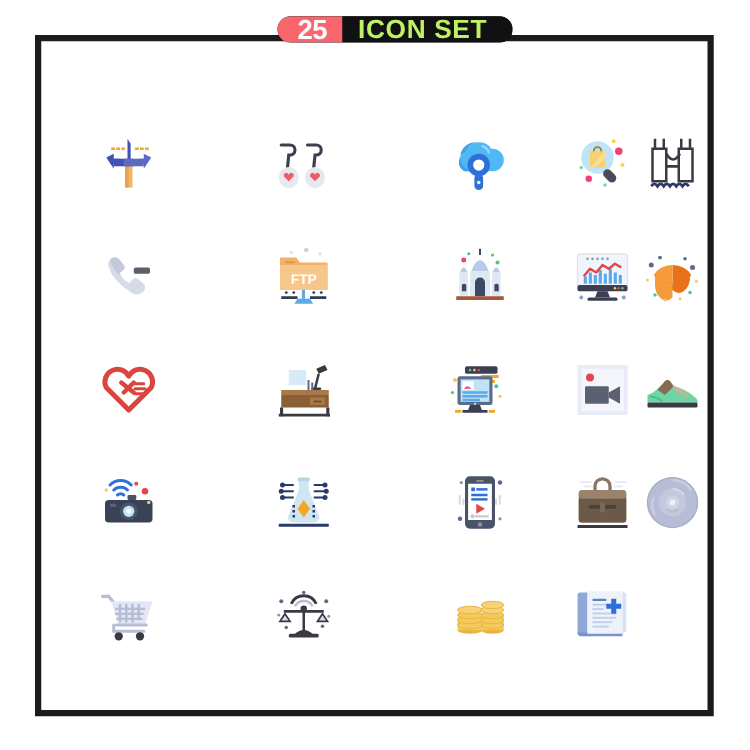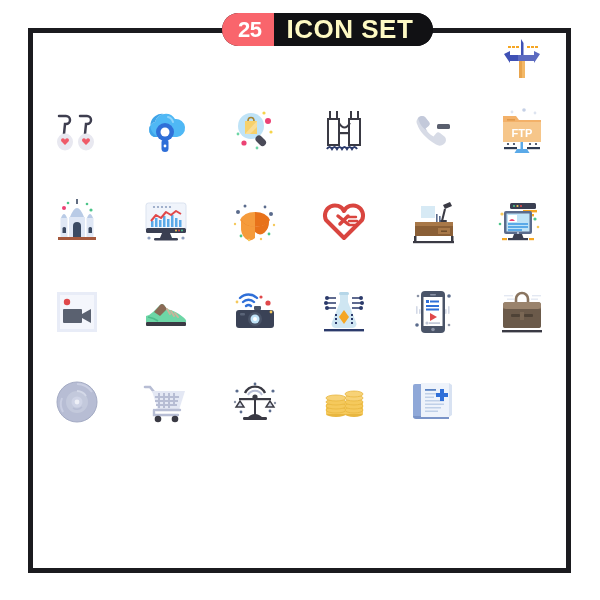--- a/index.html
+++ b/index.html
@@ -23,59 +23,59 @@
     height: 545px;
     border: 5px solid #1b1b1f;
     box-sizing: border-box;
     background: #ffffff;
   }
 
   .header-badge {
     position: absolute;
     left: 222px;
     top: 13px;
-    height: 33px;
+    height: 21px;
     display: flex;
     align-items: stretch;
     border-radius: 17px;
     overflow: hidden;
     background: #111114;
     z-index: 5;
   }
   .badge-count {
     background: #f9656c;
     color: #ffffff;
     font-size: 22px;
     font-weight: bold;
     display: flex;
     align-items: center;
     justify-content: center;
     padding: 0 13px 0 16px;
     letter-spacing: -0.5px;
   }
   .badge-title {
     background: #111114;
-    color: #fef9c3;
-    font-size: 26px;
+    color: #bef264;
+    font-size: 21px;
     font-weight: bold;
     display: flex;
     align-items: center;
     justify-content: center;
     padding: 0 20px 0 12px;
     letter-spacing: 0.5px;
   }
 
   .grid {
     position: absolute;
     left: 33px;
     top: 33px;
     width: 533px;
     height: 535px;
     display: grid;
-    grid-template-columns: repeat(6, 1fr);
+    grid-template-columns: repeat(3, 1fr);
     grid-template-rows: 54px repeat(5, 90px) 1fr;
     box-sizing: border-box;
   }
   .cell {
     display: flex;
     align-items: center;
     justify-content: center;
   }
   .cell svg { display: block; }
 </style>

